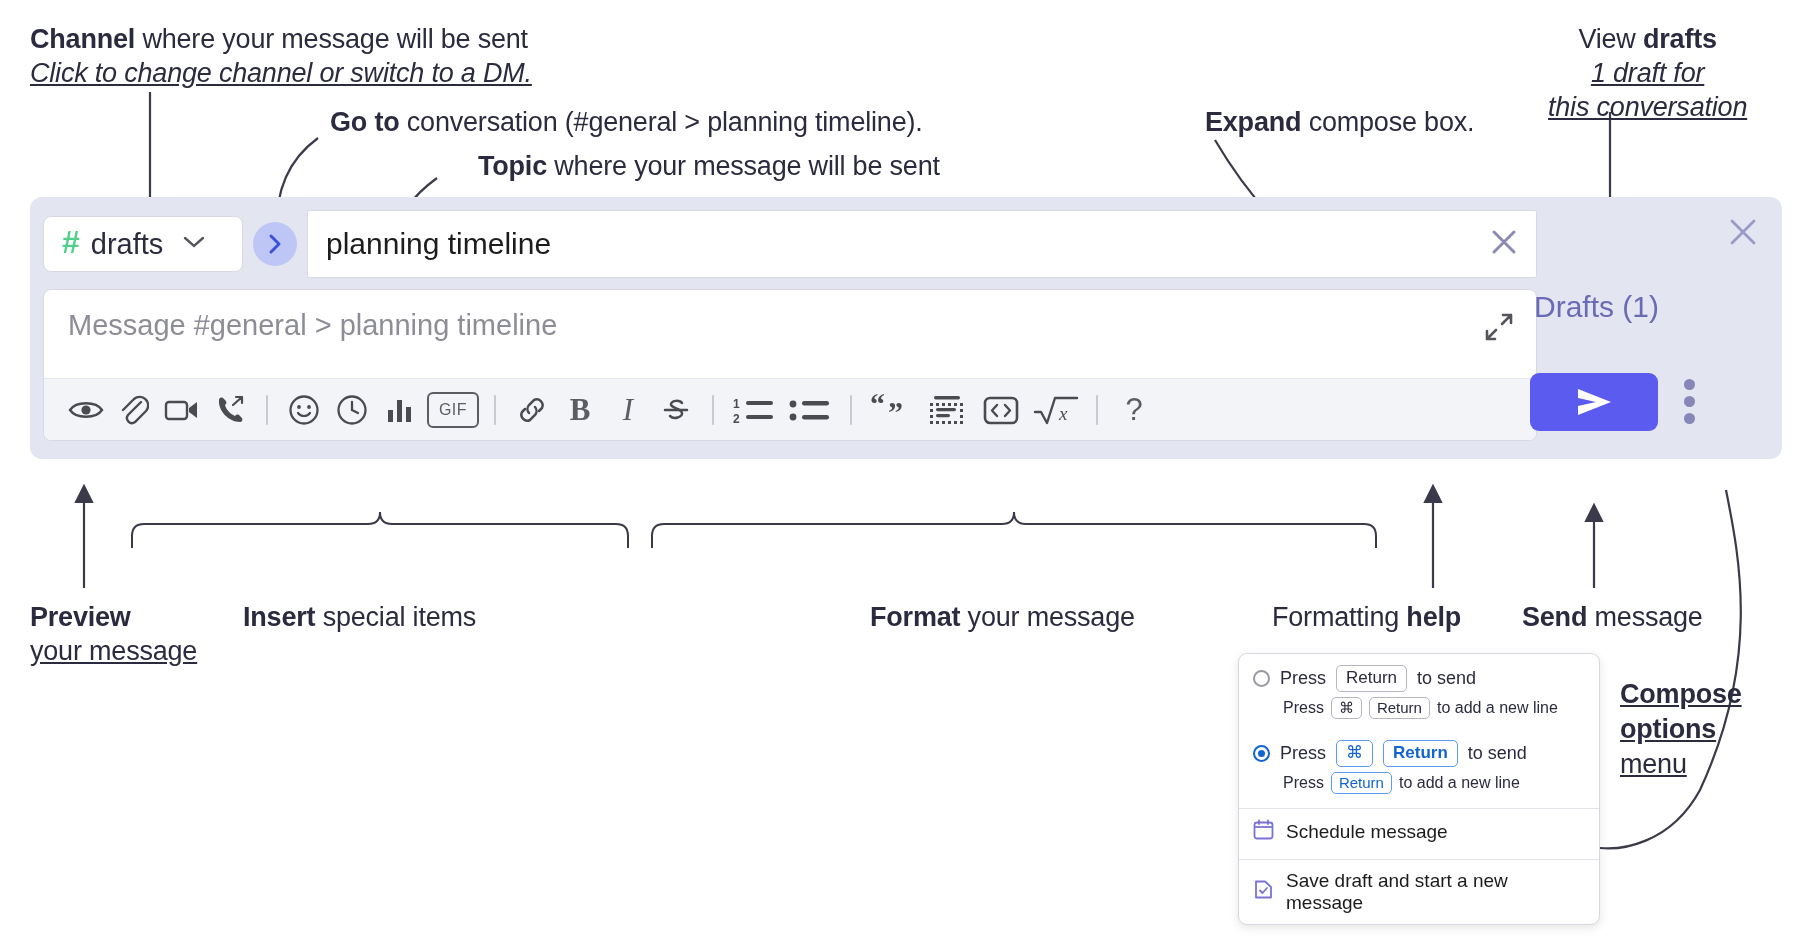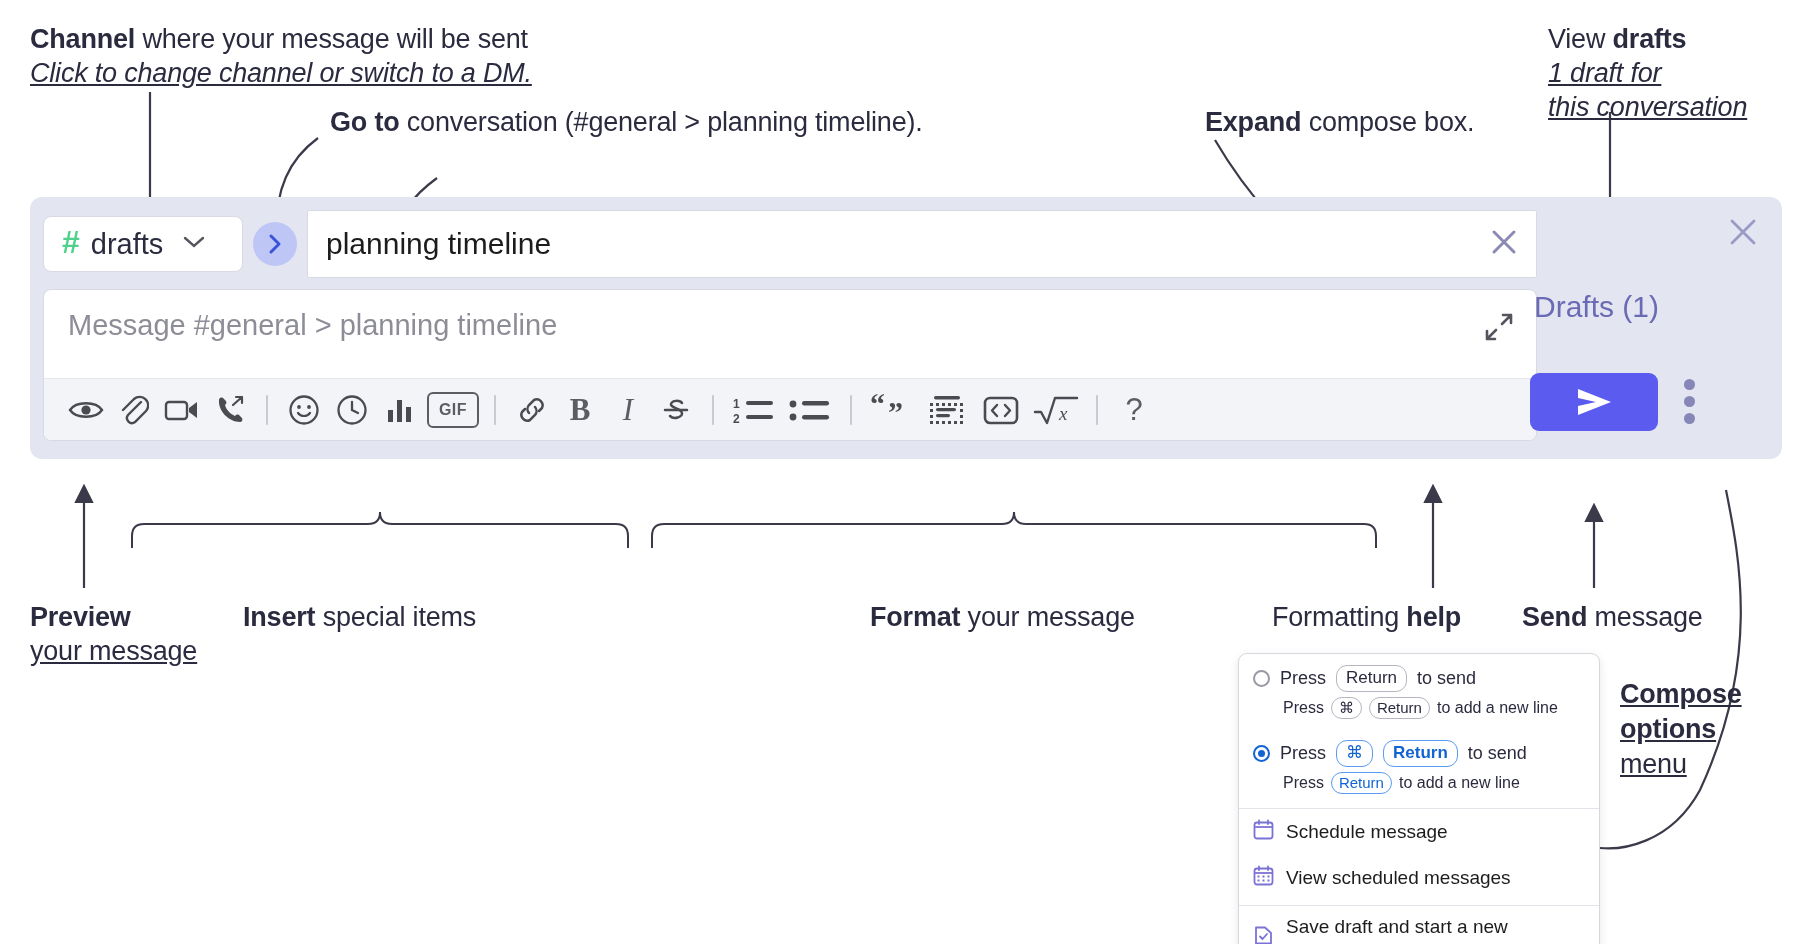--- a/index.html
+++ b/index.html
@@ -99,21 +99,21 @@
     width:48px;height:48px;
     display:flex;align-items:center;justify-content:center;
     color:#616166;flex:0 0 auto;
   }
   .tb-sep{
     width:2px;height:30px;background:#c9c9d2;
     margin:0 12px;flex:0 0 auto;border-radius:1px;
   }
   #gif-btn{
     border:2.5px solid #5c5c63;border-radius:6px;
-    width:48px;height:32px;font-size:16px;font-weight:bold;
+    width:48px;height:32px;font-size:16px;font-weight:normal;
     display:flex;align-items:center;justify-content:center;
     letter-spacing:0.5px;color:#5c5c63;
   }
   #bold-btn{font-size:31px;font-weight:bold;color:#5c5c63;font-family:"Liberation Serif",serif;}
   #italic-btn{font-size:31px;font-style:italic;color:#5c5c63;font-family:"Liberation Serif",serif;}
   #help-btn{font-size:31px;color:#5c5c63;font-weight:500;}
 
   
   #drafts-panel{
     position:absolute;right:0;top:0;width:260px;height:262px;
@@ -160,21 +160,21 @@
     border:2px solid #9a9aa4;box-sizing:border-box;
     flex:0 0 auto;position:relative;
   }
   .radio.on{border-color:#1264d3;}
   .radio.on::after{
     content:"";position:absolute;left:3px;top:3px;
     width:7px;height:7px;border-radius:50%;background:#1264d3;
   }
   .kbd{
     display:inline-flex;align-items:center;justify-content:center;
-    border:1.5px solid #b6b6bf;border-radius:11px;
+    border:1.5px solid #b6b6bf;border-radius:5px;
     padding:1px 9px;font-size:17px;color:#2b2b3f;
     background:#fff;line-height:1.35;
   }
   .kbd.sm{font-size:15px;padding:0px 7px;}
   .kbd.blue{border-color:#5b9bf0;color:#1264d3;font-weight:bold;}
   .kbd.blue.plain{font-weight:normal;color:#1264d3;}
   .menu-divider{height:1px;background:#e3e3e9;margin:4px 0 0 0;}
   .menu-item{
     display:flex;align-items:center;gap:12px;
     padding:10px 14px;font-size:19px;color:#1d1c1d;
@@ -222,26 +222,29 @@
 
   <div class="abs anno" style="left:30px;top:22px;">
     <span><b>Channel</b><span> where your message will be sent</span></span>
     <i class="l2">Click to change channel or switch to a DM.</i>
   </div>
 
   <div class="abs anno" style="left:330px;top:105px;">
     <b>Go to</b><span> conversation (#general &gt; planning timeline).</span>
   </div>
 
+  <div class="abs anno" style="left:478px;top:149px;">
+    <b>Topic</b><span> where your message will be sent</span>
+  </div>
 
   <div class="abs anno" style="left:1205px;top:105px;">
     <b>Expand</b><span> compose box.</span>
   </div>
 
-  <div class="abs anno" style="left:1548px;top:22px;">
+  <div class="abs anno" style="left:1548px;top:22px;text-align:center;">
     <span><span>View </span><b>drafts</b></span>
     <i class="l2">1 draft for</i>
     <i class="l2">this conversation</i>
   </div>
 
   <div class="abs" id="compose-widget">
 
     <div id="compose-inner">
 
       <div class="row-top">
@@ -526,38 +529,20 @@
       <span>
         <svg width="21" height="21" viewBox="0 0 21 21">
             <rect x="1.5" y="3.5" width="18" height="16" rx="2.5" fill="none" stroke="#7b72d6" stroke-width="1.8"></rect>
             <path d="M1.5 8 L19.5 8" stroke="#7b72d6" stroke-width="1.8"></path>
             <path d="M6 1.5 L6 5 M15 1.5 L15 5" stroke="#7b72d6" stroke-width="1.8" stroke-linecap="round"></path>
           </svg>
       </span>
       <span>Schedule message</span>
     </div>
 
-    <div class="menu-item">
-      <span>
-        <svg width="21" height="21" viewBox="0 0 21 21">
-            <rect x="1.5" y="3.5" width="18" height="16" rx="2.5" fill="none" stroke="#7b72d6" stroke-width="1.8"></rect>
-            <path d="M1.5 8 L19.5 8" stroke="#7b72d6" stroke-width="1.8"></path>
-            <path d="M6 1.5 L6 5 M15 1.5 L15 5" stroke="#7b72d6" stroke-width="1.8" stroke-linecap="round"></path>
-            <g fill="#7b72d6">
-              <rect x="4.5" y="10.5" width="2" height="2"></rect>
-              <rect x="9.5" y="10.5" width="2" height="2"></rect>
-              <rect x="14.5" y="10.5" width="2" height="2"></rect>
-              <rect x="4.5" y="14.5" width="2" height="2"></rect>
-              <rect x="9.5" y="14.5" width="2" height="2"></rect>
-              <rect x="14.5" y="14.5" width="2" height="2"></rect>
-            </g>
-          </svg>
-      </span>
-      <span>View scheduled messages</span>
-    </div>
 
     <div class="menu-divider"></div>
 
     <div class="menu-item">
       <span>
         <svg width="21" height="21" viewBox="0 0 21 21">
             <path d="M3 2.5 L12 2.5 L18 8 L18 18.5 L3 18.5 Z" fill="none" stroke="#7b72d6" stroke-width="1.8" stroke-linejoin="round"></path>
             <path d="M7 11.5 L9.5 14 L14 9" fill="none" stroke="#7b72d6" stroke-width="1.8" stroke-linecap="round" stroke-linejoin="round"></path>
           </svg>
       </span>

